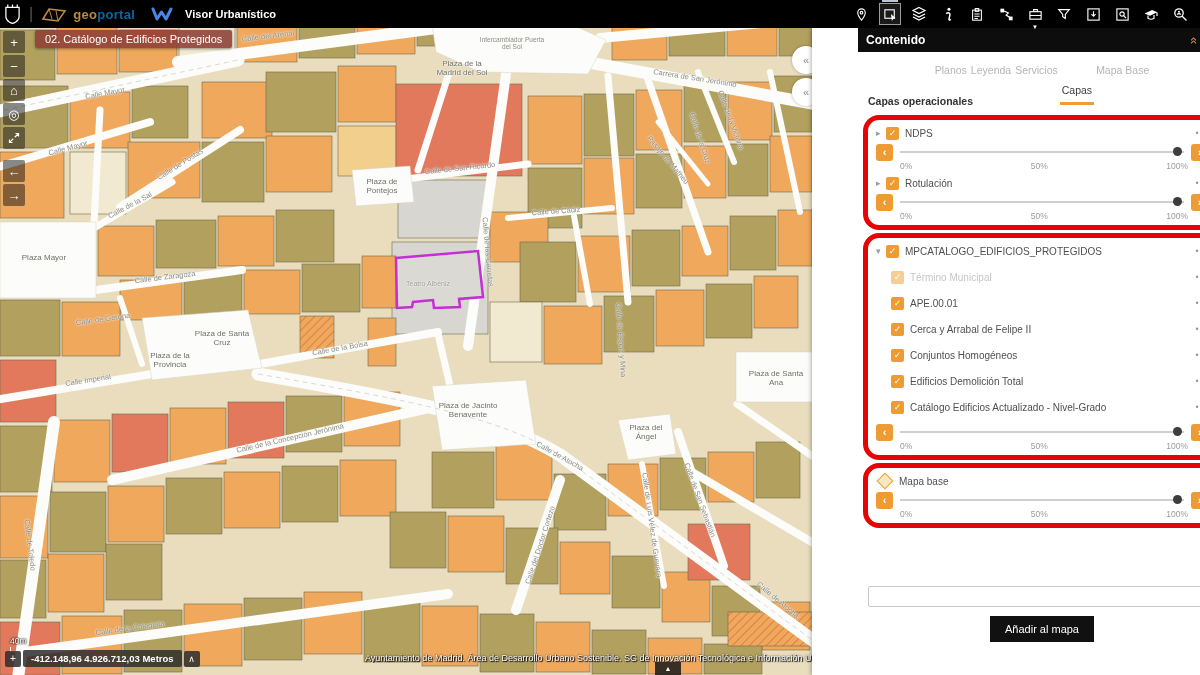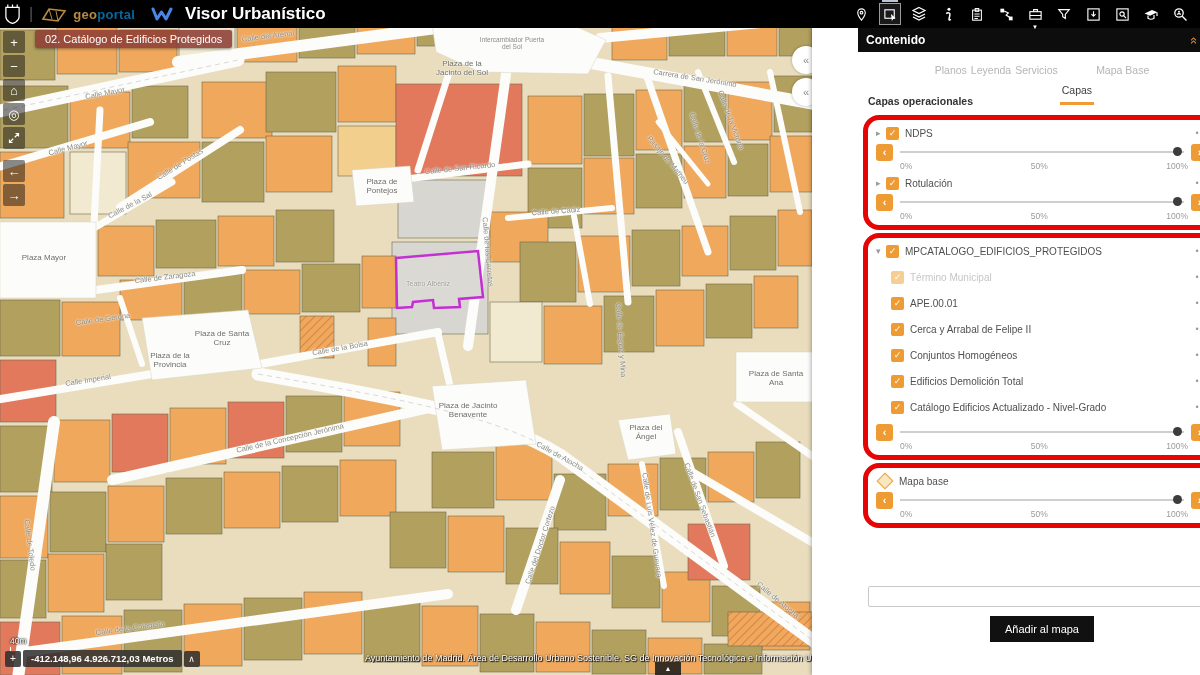--- a/index.html
+++ b/index.html
@@ -6,21 +6,21 @@
   #app{position:relative;width:1200px;height:675px;overflow:hidden;
        font-family:"Liberation Sans","DejaVu Sans",sans-serif;background:#e9ddbe;}
 
   
   .topbar{position:absolute;left:0;top:0;width:1200px;height:28px;background:#000;
           display:flex;align-items:center;z-index:60;}
   .brand{display:flex;align-items:center;gap:6px;padding-left:4px;}
   .brand .sep{color:#555;font-size:16px;margin:0 2px;}
   .brand-geo{color:#b98b3f;font-weight:bold;font-size:13px;letter-spacing:.3px;}
   .brand-portal{color:#0369a1;font-weight:bold;font-size:13px;letter-spacing:.3px;}
-  .app-title{color:#fff;font-weight:bold;font-size:17px;margin-left:6px;}
+  .app-title{color:#fff;font-weight:bold;font-size:11px;margin-left:6px;}
   .topbar-icons{margin-left:auto;display:flex;align-items:center;gap:9px;padding-right:10px;}
   .tb-icon{width:20px;height:20px;display:flex;align-items:center;justify-content:center;position:relative;cursor:pointer;}
   .tb-icon svg{display:block;}
   .tb-icon.active{outline:1px solid #9a9a9a;background:#1a1a1a;}
   .tb-icon.active::before{content:"";position:absolute;top:-4px;left:2px;right:2px;height:2px;background:#b9c6d8;}
   .tb-caret{position:absolute;bottom:-6px;left:7px;color:#fff;font-size:6px;line-height:6px;}
 
   
   .map{position:absolute;left:0;top:28px;width:1200px;height:647px;}
   .mlabel{position:absolute;font-size:7.5px;color:#8b8b85;white-space:nowrap;
@@ -290,21 +290,21 @@
       </g>
       <g stroke="#d9d9d9" stroke-width="1" stroke-dasharray="5 4" fill="none">
         <path d="M-5 84 L238 32"></path>
         <path d="M258 346 C420 374 500 390 560 427 L815 614"></path>
       </g>
 
       <polygon points="396,230 478,223 483,269 459,271 460,279 434,280 433,272 413,274 412,279 397,280" fill="#dbd9d4" stroke="#c42fd4" stroke-width="2.5"></polygon>
     </svg>
 
     
-    <div class="mlabel pl" style="left:462px;top:40px;">Plaza de la Jacinto del Sol</div>
+    <div class="mlabel pl" style="left:462px;top:40px;">Plaza de la Madrid del Sol</div>
     <div class="mlabel tiny" style="left:512px;top:15px;">Intercambiador Puerta del Sol</div>
     <div class="mlabel" style="left:695px;top:50px;--r:9deg;">Carrera de San Jerónimo</div>
     <div class="mlabel" style="left:268px;top:8px;--r:-7deg;">Calle del Arenal</div>
     <div class="mlabel" style="left:105px;top:65px;--r:-11deg;">Calle Mayor</div>
     <div class="mlabel" style="left:68px;top:120px;--r:-15deg;">Calle Mayor</div>
     <div class="mlabel pl" style="left:44px;top:230px;">Plaza Mayor</div>
     <div class="mlabel" style="left:180px;top:136px;--r:-32deg;">Calle de Postas</div>
     <div class="mlabel" style="left:130px;top:177px;--r:-28deg;">Calle de la Sal</div>
     <div class="mlabel" style="left:165px;top:249px;--r:-7deg;">Calle de Zaragoza</div>
     <div class="mlabel pl" style="left:382px;top:158px;width:46px;">Plaza de Pontejos</div>

